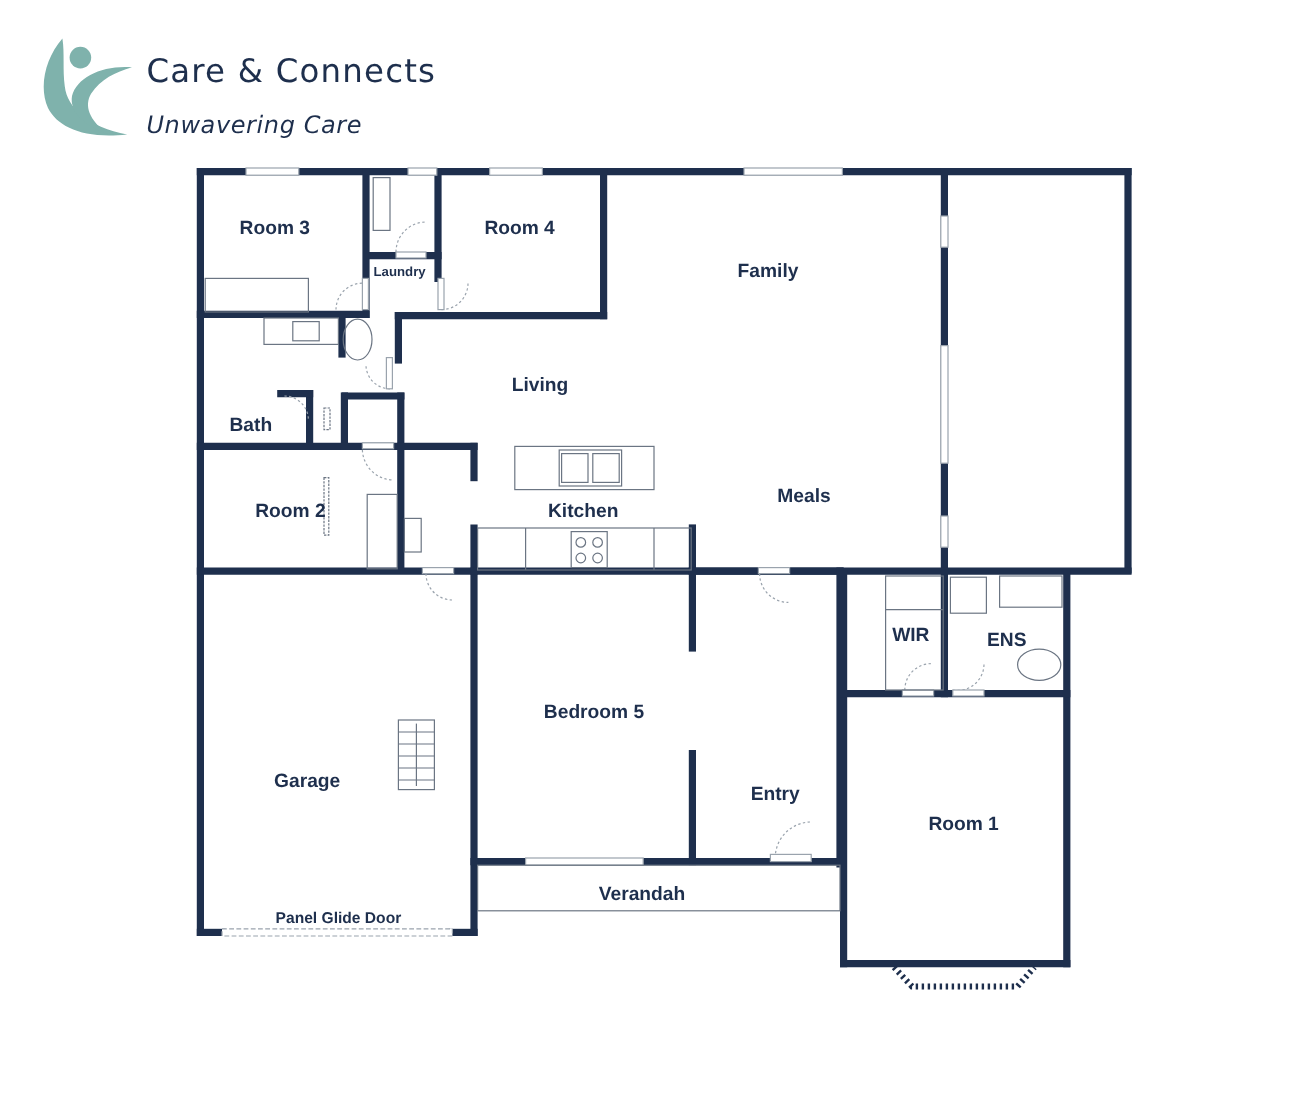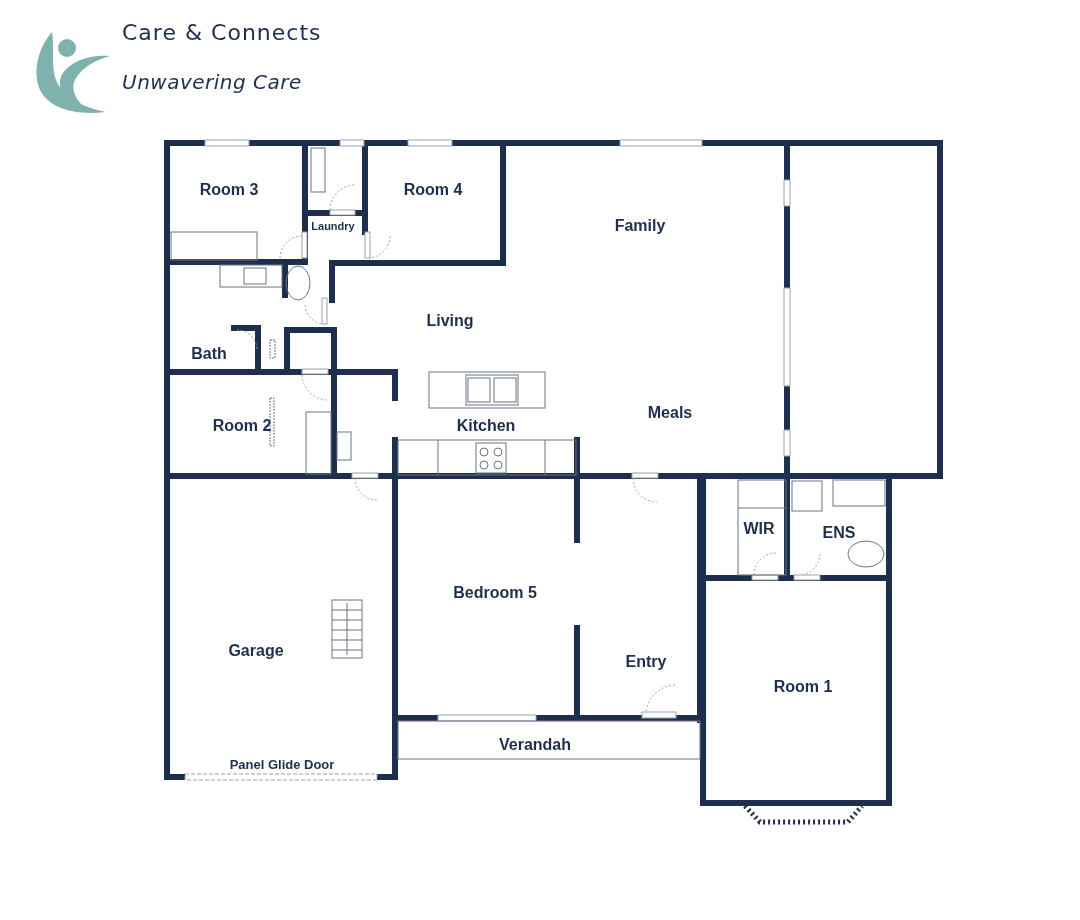--- a/index.html
+++ b/index.html
@@ -1,19 +1,19 @@
 <!DOCTYPE html>
 <html><head>
 <meta charset="utf-8">
 <style>
   html, body { margin: 0; padding: 0; background: #ffffff; }
   body { width: 1080px; height: 920px; position: relative; overflow: hidden; font-family: "DejaVu Sans", sans-serif; }
   .logo { position: absolute; left: 34px; top: 28px; width: 80px; height: 88px; }
-  .brand-title { position: absolute; left: 122px; top: 20px; font-family: "DejaVu Sans", sans-serif; font-size: 22px; color: #1e2f4d; letter-spacing: 1px; font-weight: normal; text-align: center; }
-  .brand-tagline { position: absolute; left: 122px; top: 70px; font-family: "DejaVu Sans", sans-serif; font-size: 20px; font-style: italic; color: #1e2f4d; letter-spacing: 0.5px; }
+  .brand-title { position: absolute; left: 122px; top: 44px; font-family: "DejaVu Sans", sans-serif; font-size: 27px; color: #1e2f4d; letter-spacing: 1px; font-weight: normal; text-align: center; }
+  .brand-tagline { position: absolute; left: 122px; top: 92px; font-family: "DejaVu Sans", sans-serif; font-size: 20px; font-style: italic; color: #1e2f4d; letter-spacing: 0.5px; }
   svg.plan { position: absolute; left: 0; top: 0; }
   .lbl { font-family: "Liberation Sans", sans-serif; font-weight: bold; fill: #1e2f4d; }
 </style>
 </head>
 <body>
 
 <svg class="logo" viewBox="0 0 80 88">
   <path d="M18 4 C4 20 -2 44 6 62 C14 78 36 88 72 84 C40 78 22 62 20 44 C18 30 20 16 18 4 Z" fill="#7fb2ac"></path>
   <circle cx="33" cy="20" r="9" fill="#7fb2ac"></circle>
   <path d="M76 28 C52 26 30 36 26 52 C24 64 34 76 56 84 C40 72 36 60 42 50 C50 38 62 32 76 28 Z" fill="#7fb2ac"></path>

